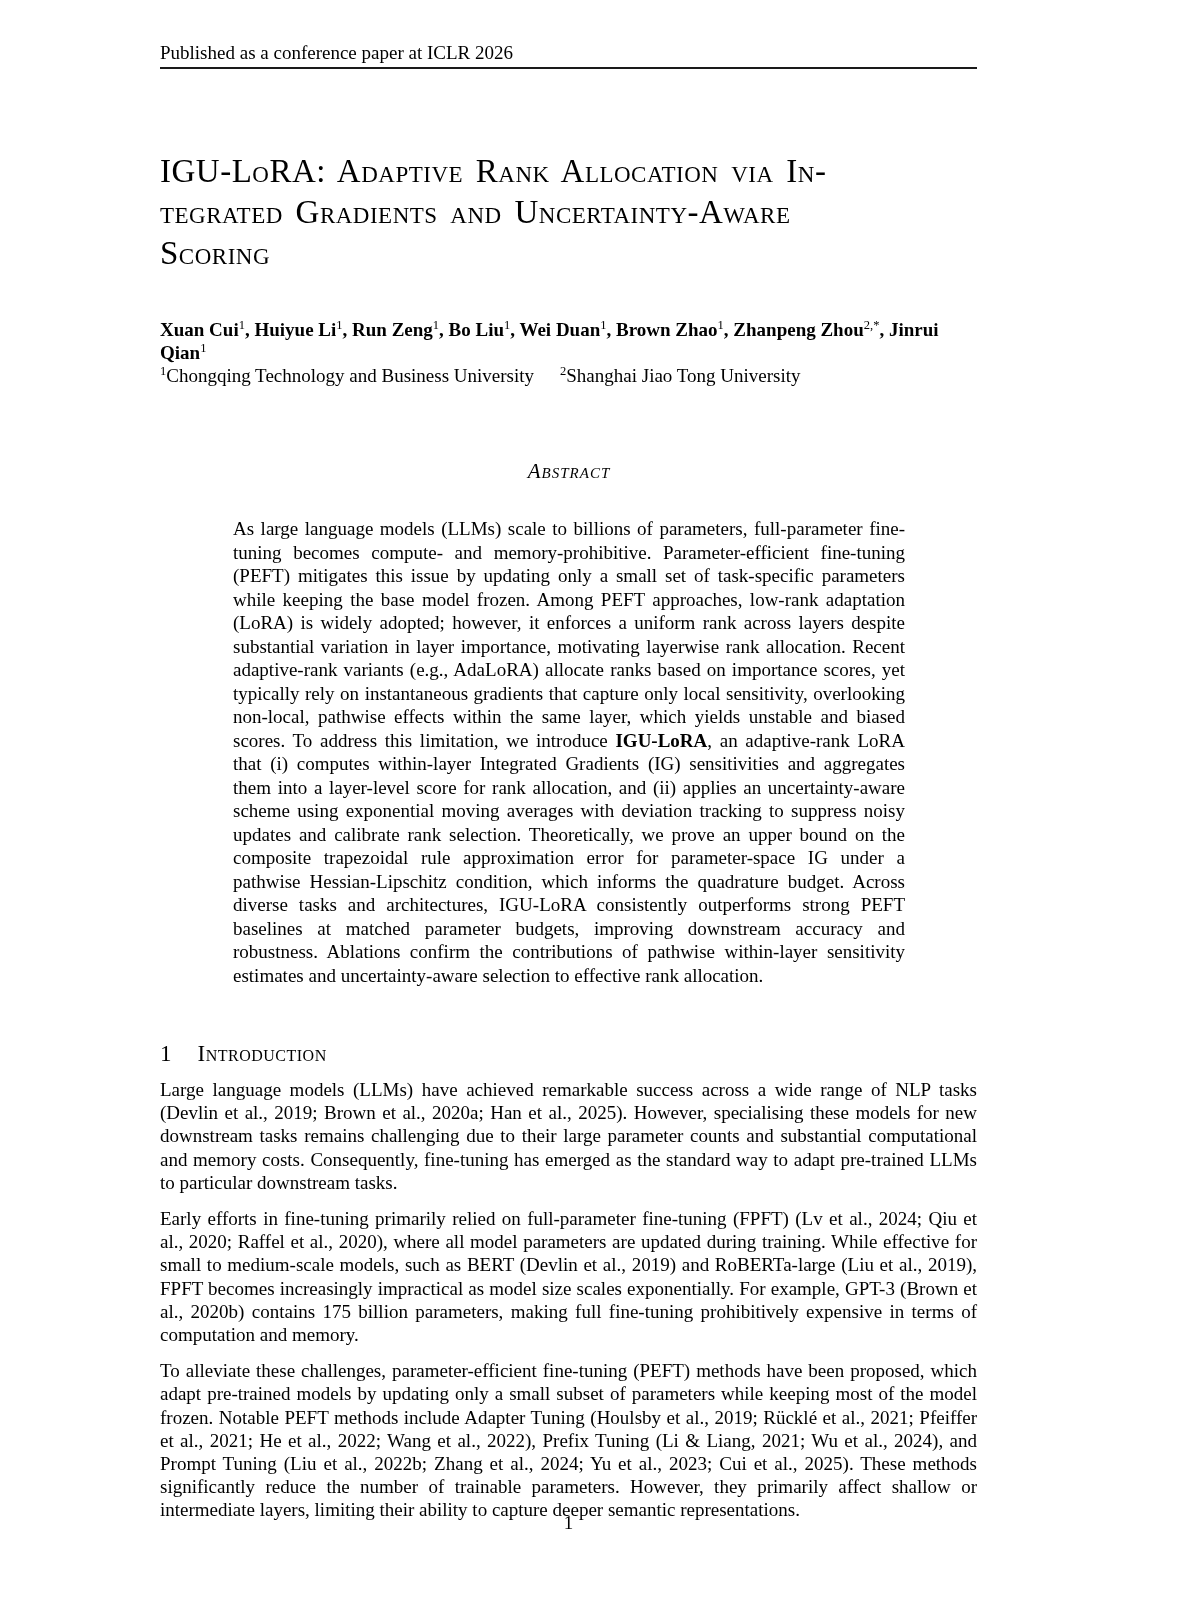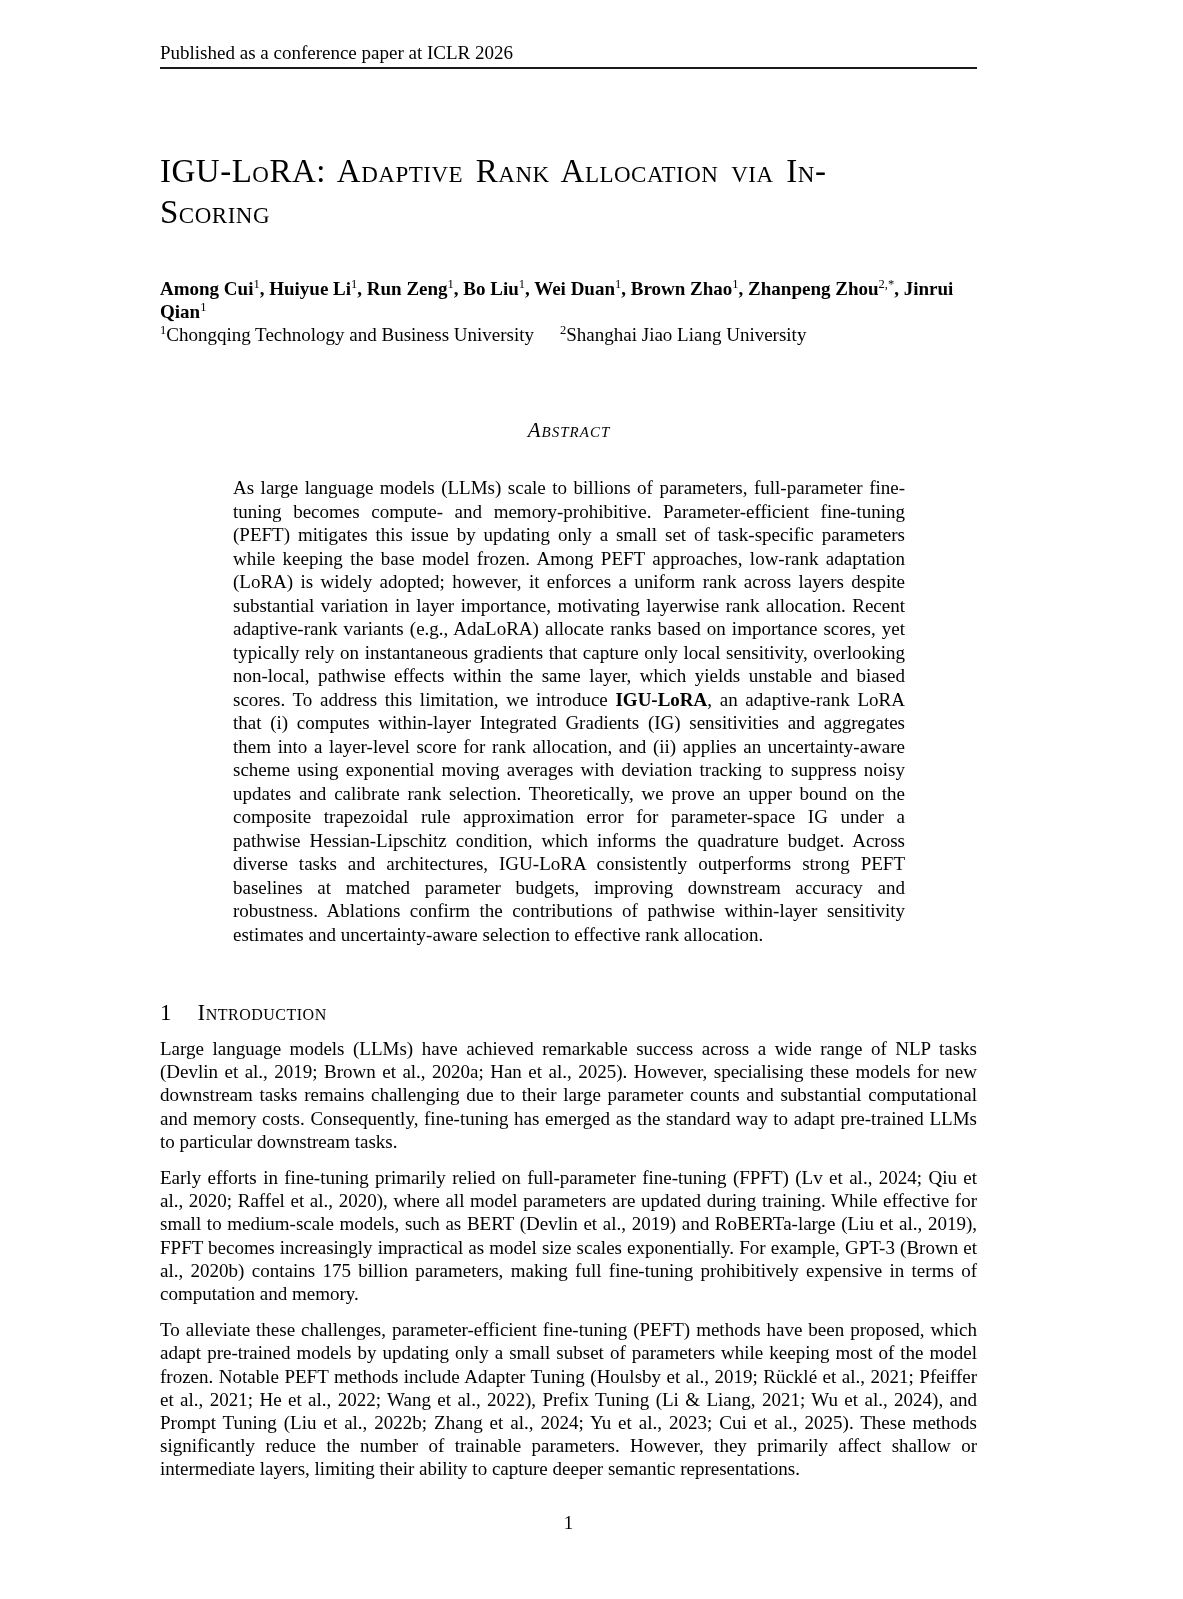--- a/index.html
+++ b/index.html
@@ -96,26 +96,27 @@
 <body>
 
 <div class="page">
   <div class="content">
 
     <div class="running-head">Published as a conference paper at ICLR 2026</div>
     <hr class="head-rule">
 
     <div class="paper-title">
       <div>IGU-LoRA: Adaptive Rank Allocation via In-</div>
+      <div>tegrated Gradients and Uncertainty-Aware</div>
       <div>Scoring</div>
     </div>
 
     <div class="authors-block">
-      <div class="authors-line"><b>Among Cui</b><sup>1</sup><b>, </b><b>Huiyue Li</b><sup>1</sup><b>, </b><b>Run Zeng</b><sup>1</sup><b>, </b><b>Bo Liu</b><sup>1</sup><b>, </b><b>Wei Duan</b><sup>1</sup><b>, </b><b>Brown Zhao</b><sup>1</sup><b>, </b><b>Zhanpeng Zhou</b><sup>2,*</sup><b>, </b><b>Jinrui Qian</b><sup>1</sup></div>
-      <div class="affils-line"><sup>1</sup><span>Chongqing Technology and Business University</span><span class="affil-gap"></span><sup>2</sup><span>Shanghai Jiao Liang University</span></div>
+      <div class="authors-line"><b>Xuan Cui</b><sup>1</sup><b>, </b><b>Huiyue Li</b><sup>1</sup><b>, </b><b>Run Zeng</b><sup>1</sup><b>, </b><b>Bo Liu</b><sup>1</sup><b>, </b><b>Wei Duan</b><sup>1</sup><b>, </b><b>Brown Zhao</b><sup>1</sup><b>, </b><b>Zhanpeng Zhou</b><sup>2,*</sup><b>, </b><b>Jinrui Qian</b><sup>1</sup></div>
+      <div class="affils-line"><sup>1</sup><span>Chongqing Technology and Business University</span><span class="affil-gap"></span><sup>2</sup><span>Shanghai Jiao Tong University</span></div>
     </div>
 
     <div class="abstract-heading">Abstract</div>
 
     <div class="abstract-body"><span>As large language models (LLMs) scale to billions of parameters, full-parameter fine-tuning becomes compute- and memory-prohibitive. Parameter-efficient fine-tuning (PEFT) mitigates this issue by updating only a small set of task-specific parameters while keeping the base model frozen. Among PEFT approaches, low-rank adaptation (LoRA) is widely adopted; however, it enforces a uniform rank across layers despite substantial variation in layer importance, motivating layerwise rank allocation. Recent adaptive-rank variants (e.g., AdaLoRA) allocate ranks based on importance scores, yet typically rely on instantaneous gradients that capture only local sensitivity, overlooking non-local, pathwise effects within the same layer, which yields unstable and biased scores. To address this limitation, we introduce </span><b>IGU-LoRA</b><span>, an adaptive-rank LoRA that (i) computes within-layer Integrated Gradients (IG) sensitivities and aggregates them into a layer-level score for rank allocation, and (ii) applies an uncertainty-aware scheme using exponential moving averages with deviation tracking to suppress noisy updates and calibrate rank selection. Theoretically, we prove an upper bound on the composite trapezoidal rule approximation error for parameter-space IG under a pathwise Hessian-Lipschitz condition, which informs the quadrature budget. Across diverse tasks and architectures, IGU-LoRA consistently outperforms strong PEFT baselines at matched parameter budgets, improving downstream accuracy and robustness. Ablations confirm the contributions of pathwise within-layer sensitivity estimates and uncertainty-aware selection to effective rank allocation.</span></div>
 
     <div class="section-heading"><span class="sec-num">1</span><span class="sec-label">Introduction</span></div>
 
     <p class="body-para">Large language models (LLMs) have achieved remarkable success across a wide range of NLP tasks (Devlin et al., 2019; Brown et al., 2020a; Han et al., 2025). However, specialising these models for new downstream tasks remains challenging due to their large parameter counts and substantial computational and memory costs. Consequently, fine-tuning has emerged as the standard way to adapt pre-trained LLMs to particular downstream tasks.</p>
     <p class="body-para">Early efforts in fine-tuning primarily relied on full-parameter fine-tuning (FPFT) (Lv et al., 2024; Qiu et al., 2020; Raffel et al., 2020), where all model parameters are updated during training. While effective for small to medium-scale models, such as BERT (Devlin et al., 2019) and RoBERTa-large (Liu et al., 2019), FPFT becomes increasingly impractical as model size scales exponentially. For example, GPT-3 (Brown et al., 2020b) contains 175 billion parameters, making full fine-tuning prohibitively expensive in terms of computation and memory.</p>

